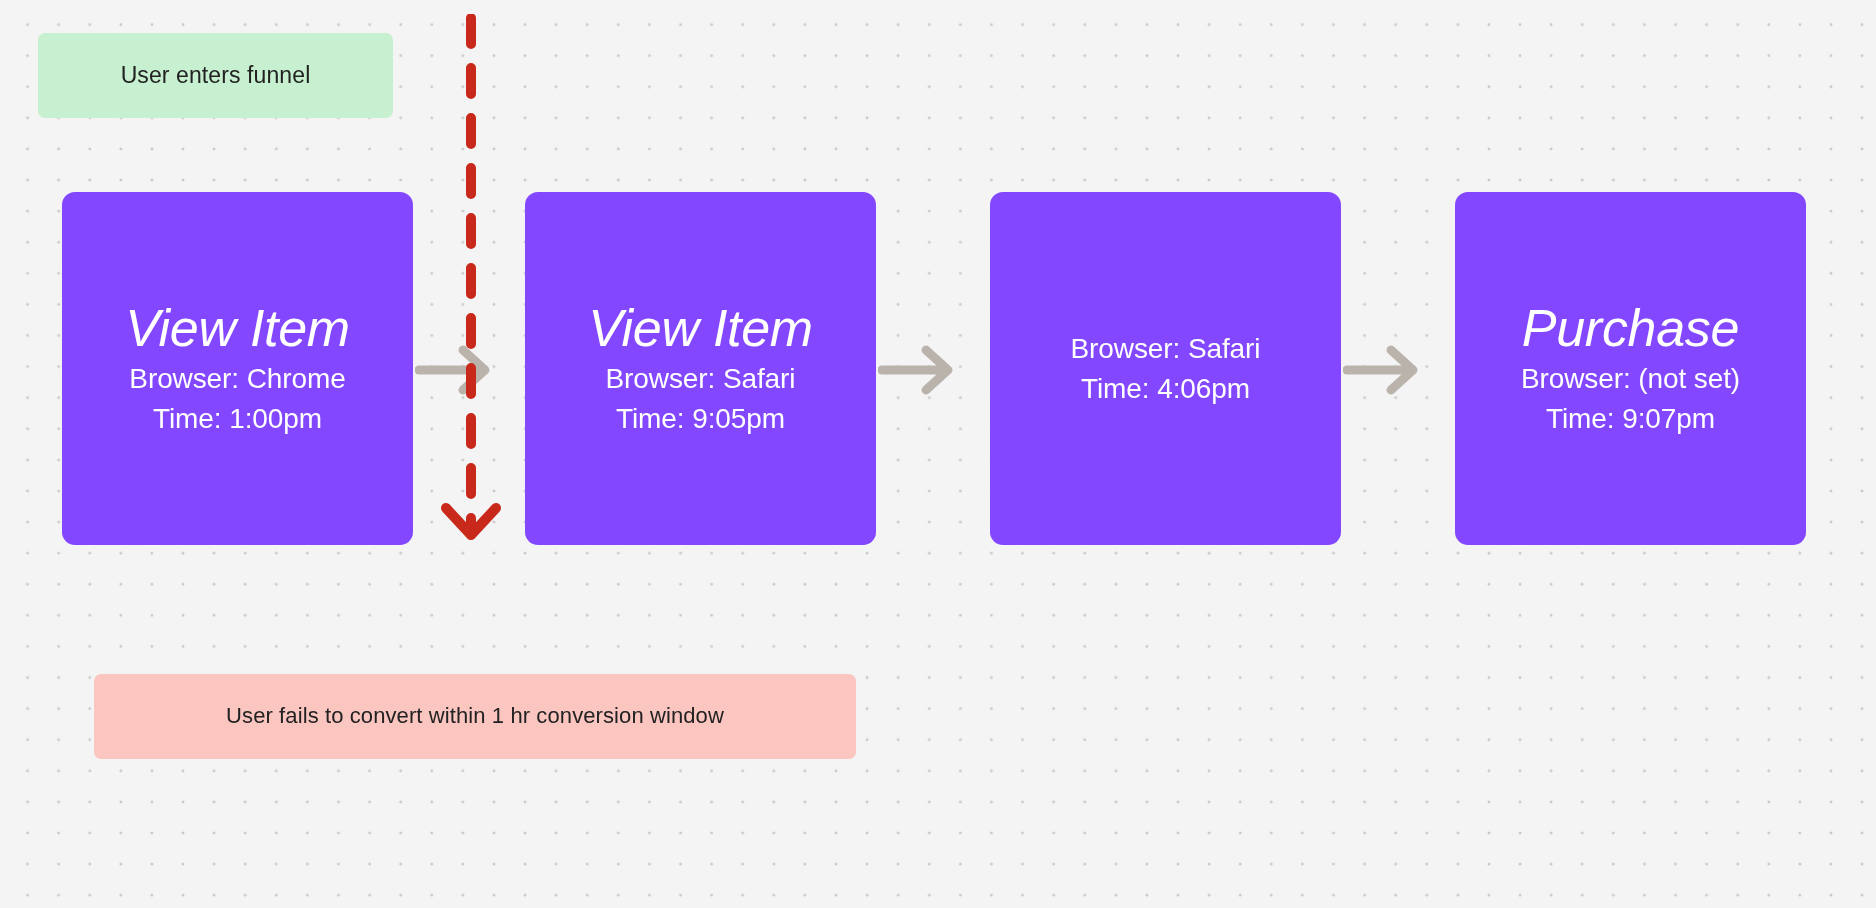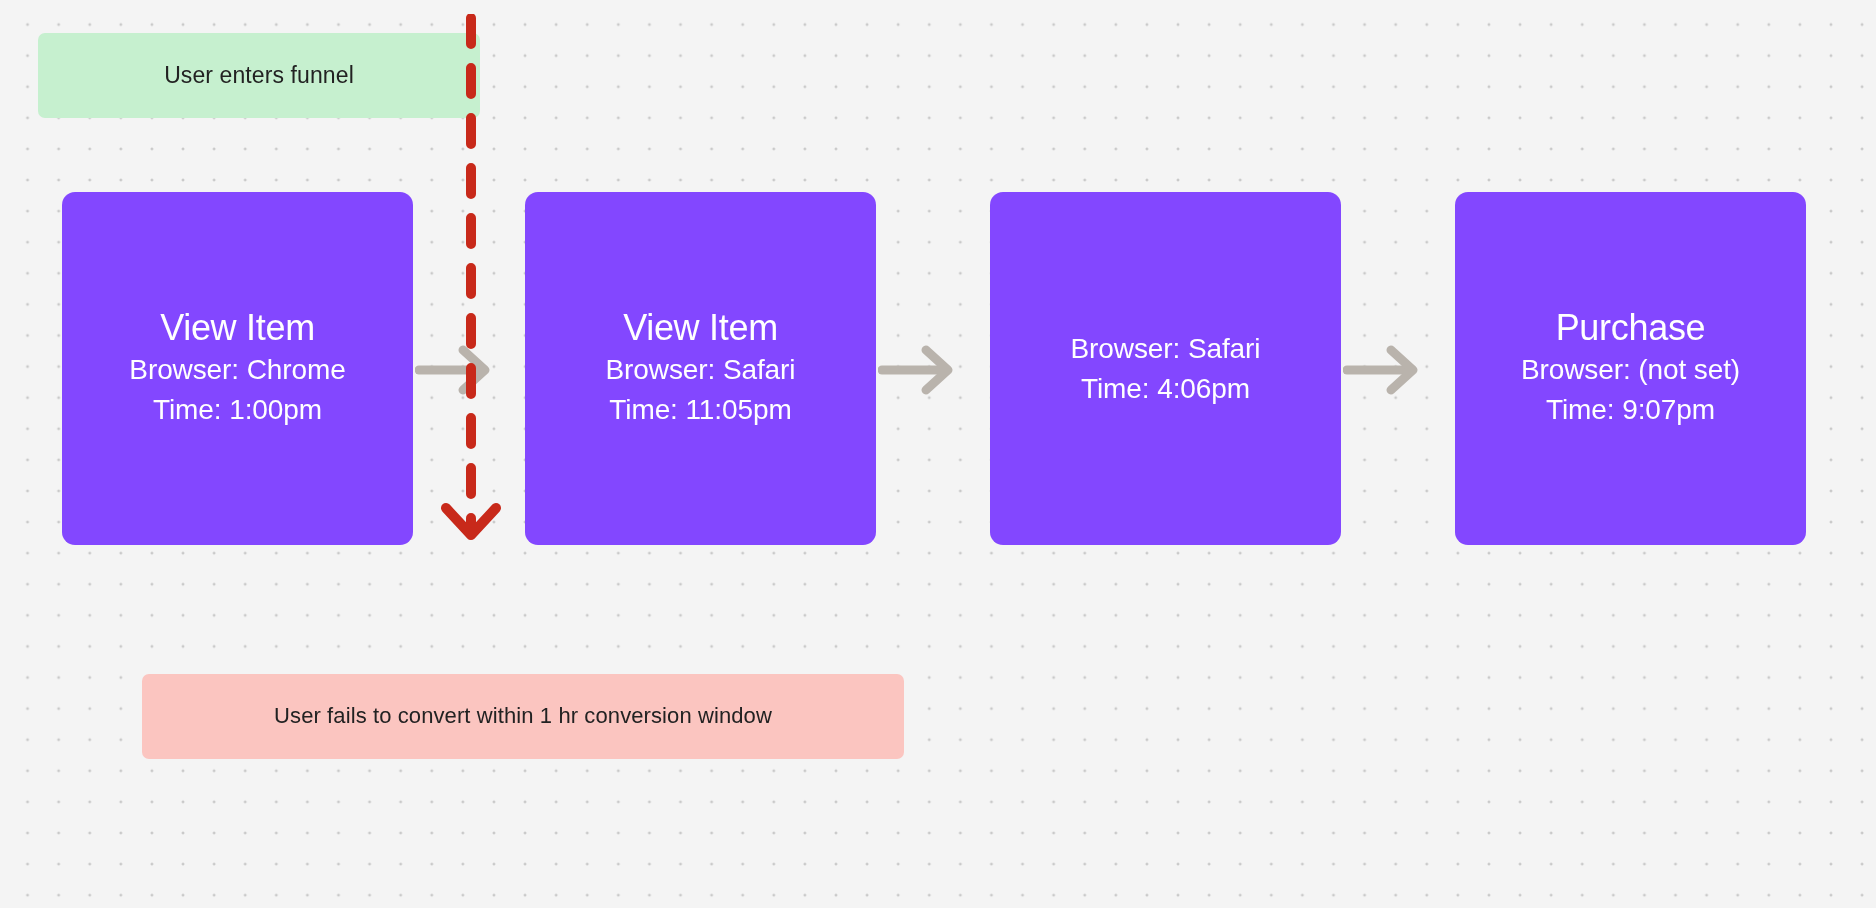--- a/index.html
+++ b/index.html
@@ -32,57 +32,57 @@
     color: #222222;
     font-size: 23px;
     font-weight: 400;
     letter-spacing: 0.1px;
     line-height: 1.2;
     z-index: 5;
   }
   .note-enter {
     left: 38px;
     top: 33px;
-    width: 442px;
+    width: 355px;
     height: 85px;
     background: #c6f0cf;
   }
   .note-fail {
     left: 94px;
     top: 674px;
     width: 762px;
     height: 85px;
     background: #fbc5c0;
     font-size: 22px;
-    margin-left: 48px;
   }
 
   
   .step {
     position: absolute;
     top: 192px;
     width: 351px;
     height: 353px;
     background: #8347ff;
     border-radius: 13px;
     box-sizing: border-box;
     display: flex;
     flex-direction: column;
     align-items: center;
     justify-content: center;
     color: #ffffff;
     z-index: 6;
   }
   .step-title {
-    font-size: 36px;
+    font-size: 52px;
     font-weight: 400;
     line-height: 1.12;
     letter-spacing: -0.3px;
     margin-bottom: 2px;
     white-space: nowrap;
+    font-style: italic;
   }
   .step-meta {
     font-size: 28px;
     font-weight: 400;
     line-height: 1.42;
     letter-spacing: -0.1px;
     white-space: nowrap;
   }
   .step-0 { left: 62px;   }
   .step-1 { left: 525px;  }
@@ -124,21 +124,21 @@
 
   <div class="step step-0">
     <div class="step-title">View Item</div>
     <div class="step-meta">Browser: Chrome</div>
     <div class="step-meta">Time: 1:00pm</div>
   </div>
 
   <div class="step step-1">
     <div class="step-title">View Item</div>
     <div class="step-meta">Browser: Safari</div>
-    <div class="step-meta">Time: 11:05pm</div>
+    <div class="step-meta">Time: 9:05pm</div>
   </div>
 
   <div class="step step-2">
     <div class="step-meta">Browser: Safari</div>
     <div class="step-meta">Time: 4:06pm</div>
   </div>
 
   <div class="step step-3">
     <div class="step-title">Purchase</div>
     <div class="step-meta">Browser: (not set)</div>

